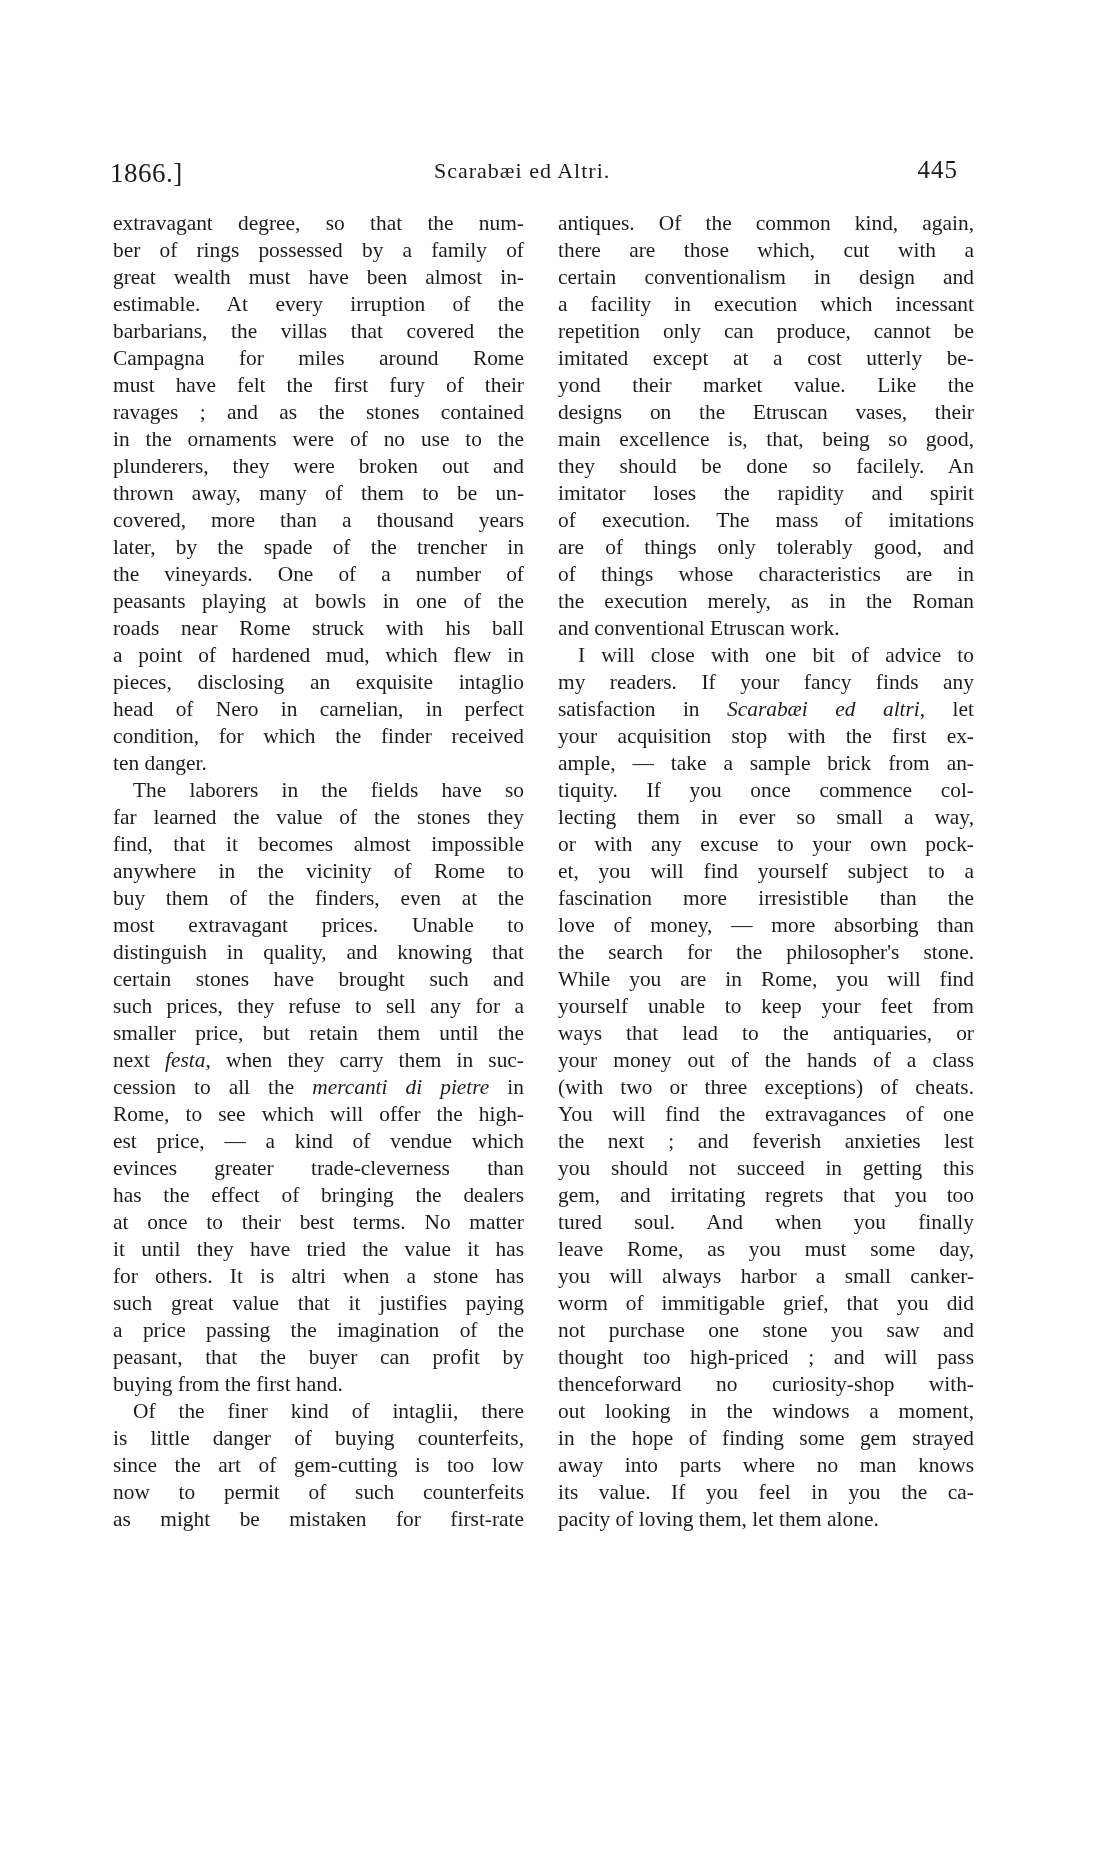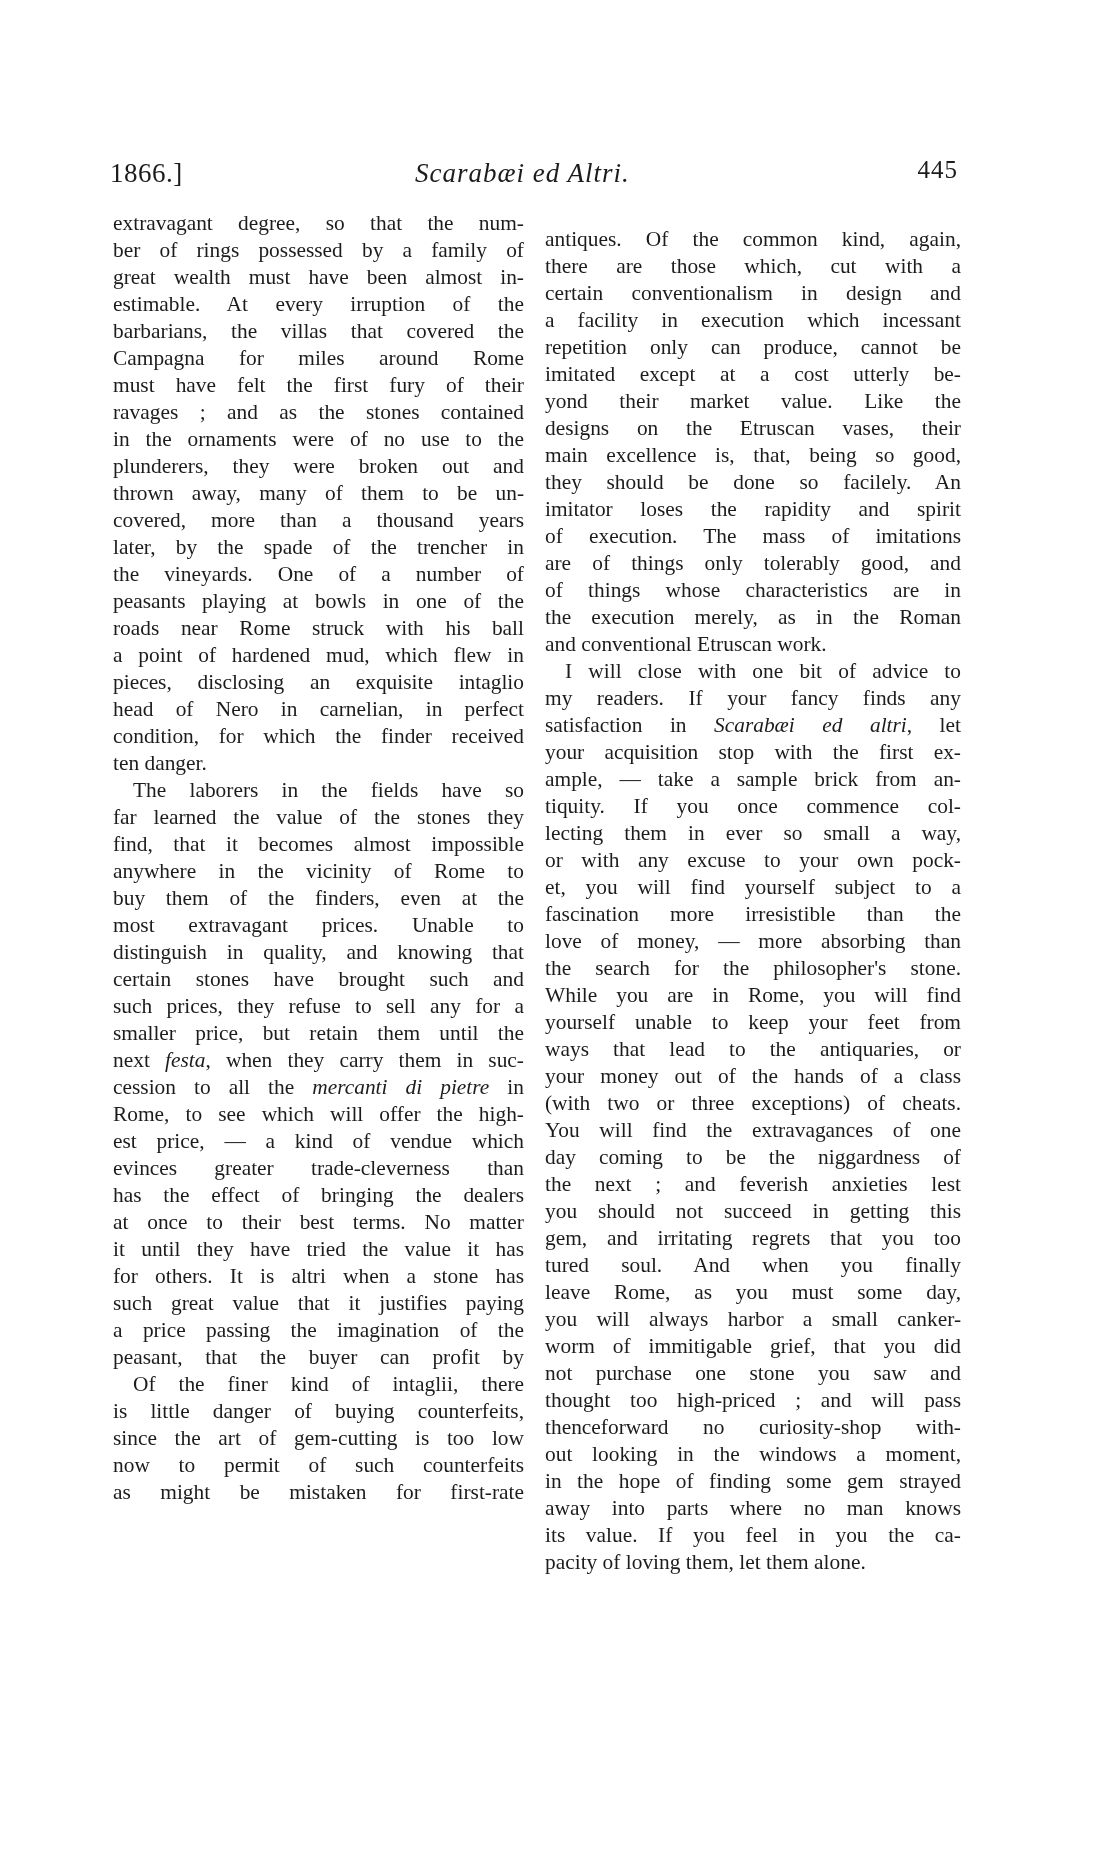--- a/index.html
+++ b/index.html
@@ -1,24 +1,24 @@
 <!DOCTYPE html>
 <html><head>
 <meta charset="utf-8">
 <style>
   html, body { margin: 0; padding: 0; background: #ffffff; }
   body { width: 1112px; height: 1850px; position: relative; overflow: hidden;
          font-family: "Liberation Serif", "DejaVu Serif", serif; color: #1c1c1c; }
   .header { position: absolute; top: 158px; left: 110px; width: 848px; height: 40px; }
   .hdr-year { position: absolute; left: 0; top: 0; font-size: 27px; letter-spacing: 0.5px; }
-  .hdr-title { position: absolute; left: 305px; top: 0; font-size: 27px; font-style: italic; letter-spacing: 1px; }
+  .hdr-title { position: absolute; left: 324px; top: 0; font-size: 22px; letter-spacing: 1px; }
   .hdr-page { position: absolute; right: 0; top: -2px; font-size: 25px; letter-spacing: 1px; }
   .col { position: absolute; top: 210px; font-size: 21.4px; }
   .col-left { left: 113px; width: 411px; }
-  .col-right { left: 545px; width: 416px; margin-top: 16px; }
+  .col-right { left: 558px; width: 416px; }
   .line { display: block; height: 27px; line-height: 27px; text-align: justify; text-align-last: justify; white-space: nowrap; overflow: visible; }
   .line.last { text-align-last: left; }
   .line.indent { padding-left: 20px; }
   .line i { }
 </style>
 </head>
 <body>
 
 <div class="header">
   <span class="hdr-year">1866.]</span>
@@ -63,20 +63,21 @@
     <span class="line">Rome, to see which will offer the high-</span>
     <span class="line">est price, — a kind of vendue which</span>
     <span class="line">evinces greater trade-cleverness than</span>
     <span class="line">has the effect of bringing the dealers</span>
     <span class="line">at once to their best terms.  No matter</span>
     <span class="line">it until they have tried the value it has</span>
     <span class="line">for others.  It is altri when a stone has</span>
     <span class="line">such great value that it justifies paying</span>
     <span class="line">a price passing the imagination of the</span>
     <span class="line">peasant, that the buyer can profit by</span>
+    <span class="line last">buying from the first hand.</span>
     <span class="line indent">Of the finer kind of intaglii, there</span>
     <span class="line">is little danger of buying counterfeits,</span>
     <span class="line">since the art of gem-cutting is too low</span>
     <span class="line">now to permit of such counterfeits</span>
     <span class="line">as might be mistaken for first-rate</span>
   </div>
 <div class="col col-right" id="col-right">
     <span class="line">antiques.  Of the common kind, again,</span>
     <span class="line">there are those which, cut with a</span>
     <span class="line">certain conventionalism in design and</span>
@@ -104,21 +105,20 @@
     <span class="line">et, you will find yourself subject to a</span>
     <span class="line">fascination more irresistible than the</span>
     <span class="line">love of money, — more absorbing than</span>
     <span class="line">the search for the philosopher's stone.</span>
     <span class="line">While you are in Rome, you will find</span>
     <span class="line">yourself unable to keep your feet from</span>
     <span class="line">ways that lead to the antiquaries, or</span>
     <span class="line">your money out of the hands of a class</span>
     <span class="line">(with two or three exceptions) of cheats.</span>
     <span class="line">You will find the extravagances of one</span>
-    <span class="line">day coming to be the niggardness of</span>
     <span class="line">the next ; and feverish anxieties lest</span>
     <span class="line">you should not succeed in getting this</span>
     <span class="line">gem, and irritating regrets that you too</span>
     <span class="line">tured soul.  And when you finally</span>
     <span class="line">leave Rome, as you must some day,</span>
     <span class="line">you will always harbor a small canker-</span>
     <span class="line">worm of immitigable grief, that you did</span>
     <span class="line">not purchase one stone you saw and</span>
     <span class="line">thought too high-priced ; and will pass</span>
     <span class="line">thenceforward no curiosity-shop with-</span>

